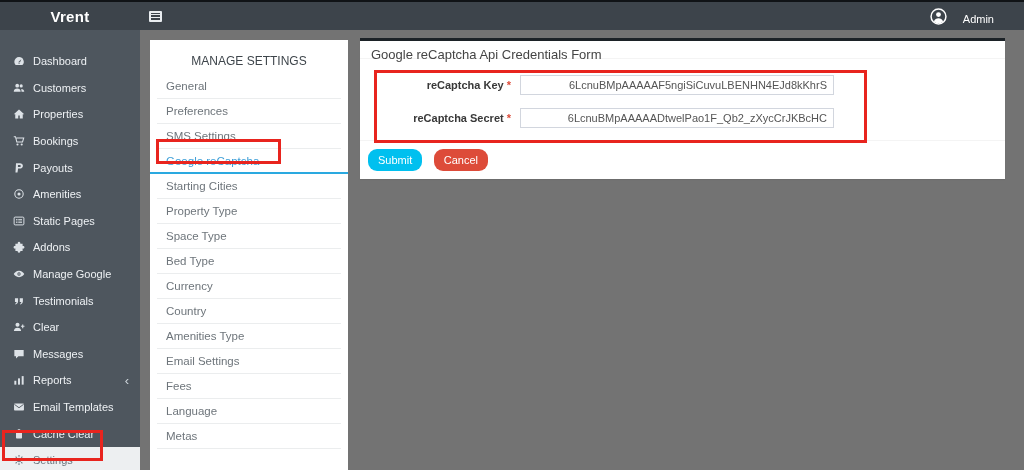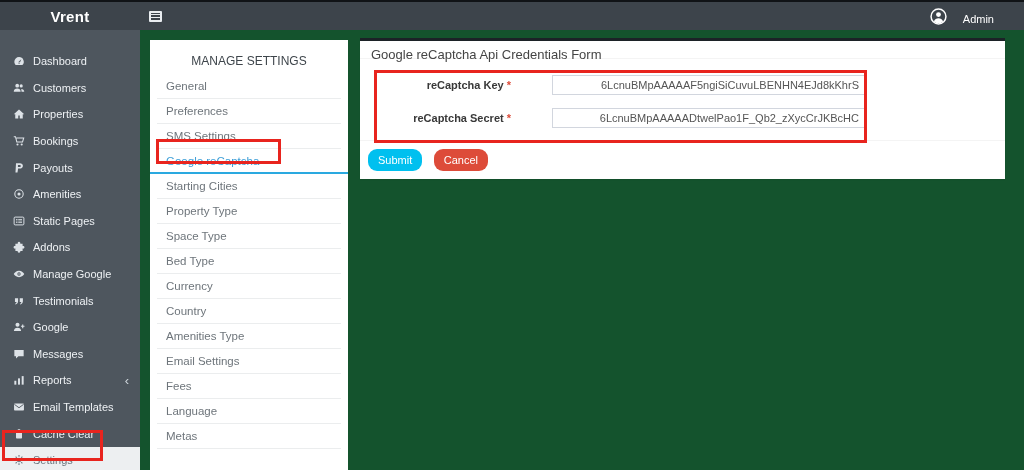--- a/index.html
+++ b/index.html
@@ -1,18 +1,18 @@
 <!DOCTYPE html>
 <html><head>
 <meta charset="utf-8">
 <style>
   * { margin:0; padding:0; box-sizing:border-box; }
   html,body { width:1024px; height:470px; }
   body { font-family:"Liberation Sans", sans-serif; background:#ecf0f4; overflow:hidden; }
-  .screen { position:relative; width:1024px; height:470px; background:#14532d; }
+  .screen { position:relative; width:1024px; height:470px; background:#737373; }
 
   
   .topline { position:absolute; top:0; left:0; right:0; height:2px; background:#101316; z-index:3; }
   .navbar { position:absolute; top:2px; left:0; right:0; height:28px; background:#3d444b; display:flex; align-items:center; z-index:3; }
   .brand { width:140px; text-align:center; color:#fff; font-weight:bold; font-size:15px; letter-spacing:.3px; }
   .hamburger { margin-left:9px; width:13px; height:11px; display:flex; flex-direction:column; justify-content:space-between; cursor:pointer; background:#e9edf0; padding:2px; border-radius:1px; }
   .hamburger i { display:block; height:1.6px; background:#3d444b; }
   .nav-right { margin-left:auto; margin-right:30px; display:flex; align-items:flex-end; gap:16px; color:#fff; font-size:11px; cursor:pointer; }
   .avatar svg { display:block; }
 
@@ -28,21 +28,21 @@
   
   .settings-panel { position:absolute; left:150px; top:40px; width:198px; bottom:0; background:#fff; z-index:1; }
   .sp-title { margin-top:8px; height:26px; line-height:26px; text-align:center; font-weight:normal; font-size:12px; color:#3e454b; }
   .sp-item { height:25px; line-height:24px; margin:0 7px; padding-left:9px; font-size:11.5px; color:#6e757b; border-bottom:1px solid #ebedee; cursor:pointer; }
   .sp-item.active { margin:0; padding-left:16px; color:#3d9fd8; border-bottom:2px solid #2aa9e0; }
 
   
   .main-panel { position:absolute; left:360px; top:38px; width:645px; background:#fff; border-top:3px solid #1c2227; z-index:1; box-shadow:0 1px 1px rgba(0,0,0,.06); }
   .mp-header { height:18px; line-height:28px; padding-left:11px; font-size:13px; color:#444; border-bottom:1px solid #f4f4f4; }
   .mp-body { padding:16px 0 12px; }
-  .form-row { display:flex; align-items:center; margin-bottom:13px;gap:32px; }
+  .form-row { display:flex; align-items:center; margin-bottom:13px; }
   .form-row:last-child { margin-bottom:0; }
   .form-label { width:160px; text-align:right; font-weight:bold; font-size:11px; color:#383838; padding-right:9px; }
   .req { color:#dd4b39; }
   .form-input { width:314px; height:20px; border:1px solid #d2d6de; font-size:11px; color:#555; padding:0 6px; font-family:"Liberation Sans", sans-serif; border-radius:0; outline:none;text-align:right; }
   .mp-footer { border-top:1px solid #f4f4f4; padding:8px 8px; }
   .btn { display:inline-block; font-size:11px; color:#fff; border:none; border-radius:9px; padding:5px 10px; margin-right:7px; cursor:pointer; font-family:"Liberation Sans", sans-serif; }
   .btn-submit { background:#00c0ef; }
   .btn-cancel { background:#dd4b39; }
 
   
@@ -173,21 +173,21 @@
       <span>Testimonials</span>
     </div>
       <div class="side-item">
       <span class="sicon">
           <svg viewBox="0 0 16 16" fill="currentColor">
             <circle cx="6" cy="5" r="2.7"></circle>
             <path d="M1.2 13.4c0-2.9 2.1-4.5 4.8-4.5s4.8 1.6 4.8 4.5z"></path>
             <path d="M12.2 4.6h1.5v1.7h1.6v1.5h-1.6v1.7h-1.5V7.8h-1.6V6.3h1.6z"></path>
           </svg>
         </span>
-      <span>Google</span>
+      <span>Clear</span>
     </div>
       <div class="side-item">
       <span class="sicon">
           <svg viewBox="0 0 16 16" fill="currentColor">
             <path d="M1.8 2.8h12.4v8.2H7.2l-3.2 3v-3H1.8z"></path>
           </svg>
         </span>
       <span>Messages</span>
     </div>
       <div class="side-item">

